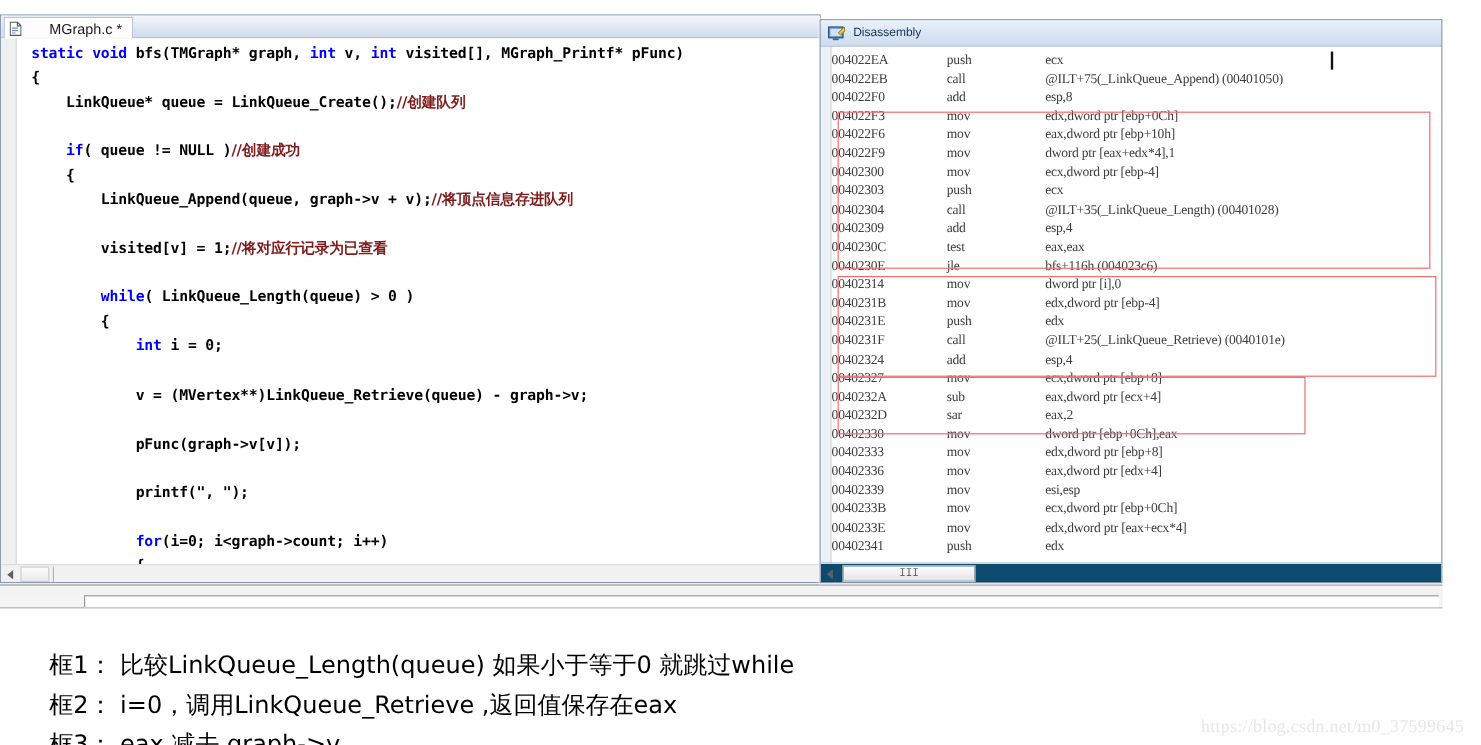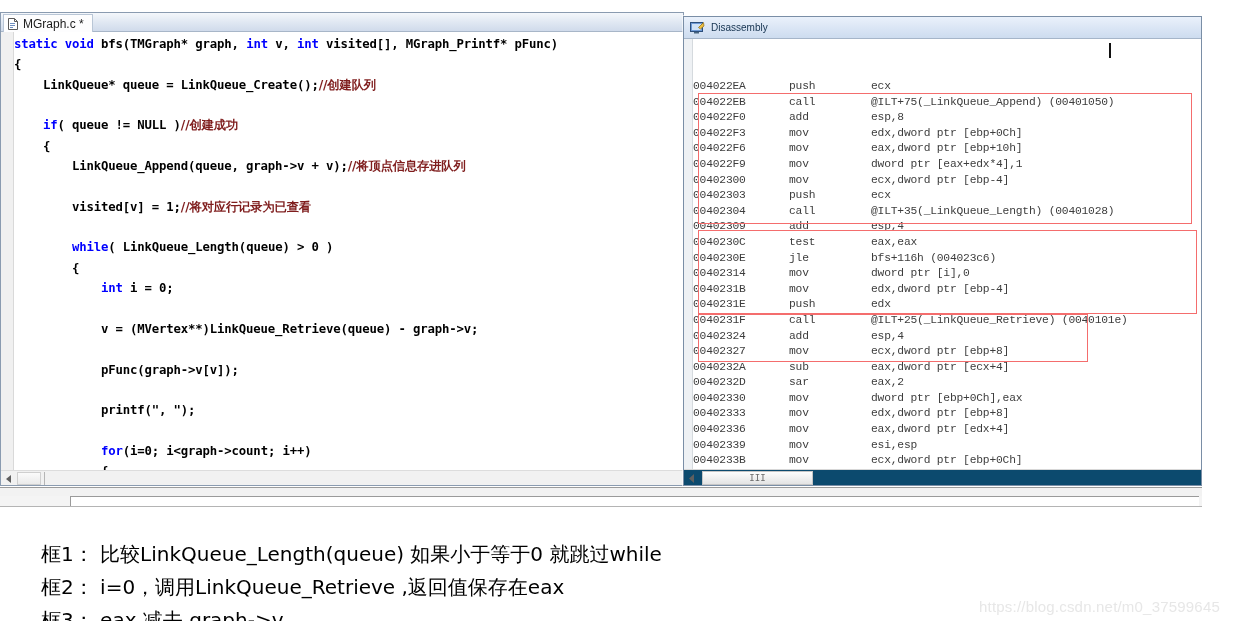--- a/index.html
+++ b/index.html
@@ -34,21 +34,21 @@
     background: linear-gradient(180deg,#f4f7fb 0%, #dfe7f2 55%, #d0dbeb 100%);
     border-bottom: 1px solid #a8b6c8;
     box-sizing: border-box;
   }
   #editor-tab {
     position: absolute;
     left: 2px; top: 1px;
     height: 18px;
     display: flex;
     align-items: center;
-    gap: 5px;
+    gap: 23px;
     padding: 0 8px 0 4px;
     background: #fdfdfe;
     border: 1px solid #b9c6d6;
     border-bottom: none;
     font-size: 12px;
     color: #1b1b1b;
     box-sizing: border-box;
   }
   .tab-doc-icon {
     width: 10px; height: 12px;
@@ -77,21 +77,21 @@
     right: 0; bottom: 15px;
     overflow: hidden;
     font-family: "DejaVu Sans Mono", "Liberation Mono", monospace;
     font-size: 12.3px;
     line-height: 20.35px;
     white-space: pre;
     color: #000000;
     font-weight: bold;
     letter-spacing: -0.15px;
   }
-  .code-line { height: 20.35px; }
+  .code-line { height: 20.35px; padding-left: 12px; }
   .kw { color: #0000ff; }
   .cmt { color: #7f1d1d; }
   .cn { font-family: "DejaVu Sans", sans-serif; font-weight: bold; }
 
   
   #editor-hscroll {
     position: absolute;
     left: 0; bottom: 0;
     width: 100%;
     height: 15px;
@@ -184,27 +184,26 @@
     position: absolute;
     left: 0; top: 0; bottom: 16px;
     width: 8px;
     background: #eef1f4;
     border-right: 1px solid #d5dade;
   }
   #disasm-list {
     position: absolute;
     left: 9px; top: 4px;
     right: 0; bottom: 16px;
-    font-family: Liberation Mono, monospace;
+    font-family: Liberation Serif, serif;
     font-size: 11.3px;
     line-height: 15.6px;
     white-space: pre;
     color: #3d3d3d;
     letter-spacing: -0.2px;
-    margin-top: 36px;
   }
   .dis-row { height: 15.6px; display: block; }
   .dis-addr { display: inline-block; width: 96px; }
   .dis-mn   { display: inline-block; width: 82px; }
   .dis-op   { display: inline-block; }
 
   
   #disasm-caret {
     position: absolute;
     left: 425px;
@@ -263,21 +262,21 @@
   }
   #caption .cap-line { white-space: pre; }
 
   
   #watermark {
     position: absolute;
     right: 14px;
     bottom: 6px;
     color: #e7e7e7;
     font-size: 15px;
-    font-family: Liberation Sans, sans-serif;
+    font-family: Liberation Serif, serif;
     letter-spacing: 0.2px;
   }
 </style>
 </head>
 <body>
 
 <div id="editor-window">
 
   <div id="editor-tabstrip">
     <div id="editor-tab">

